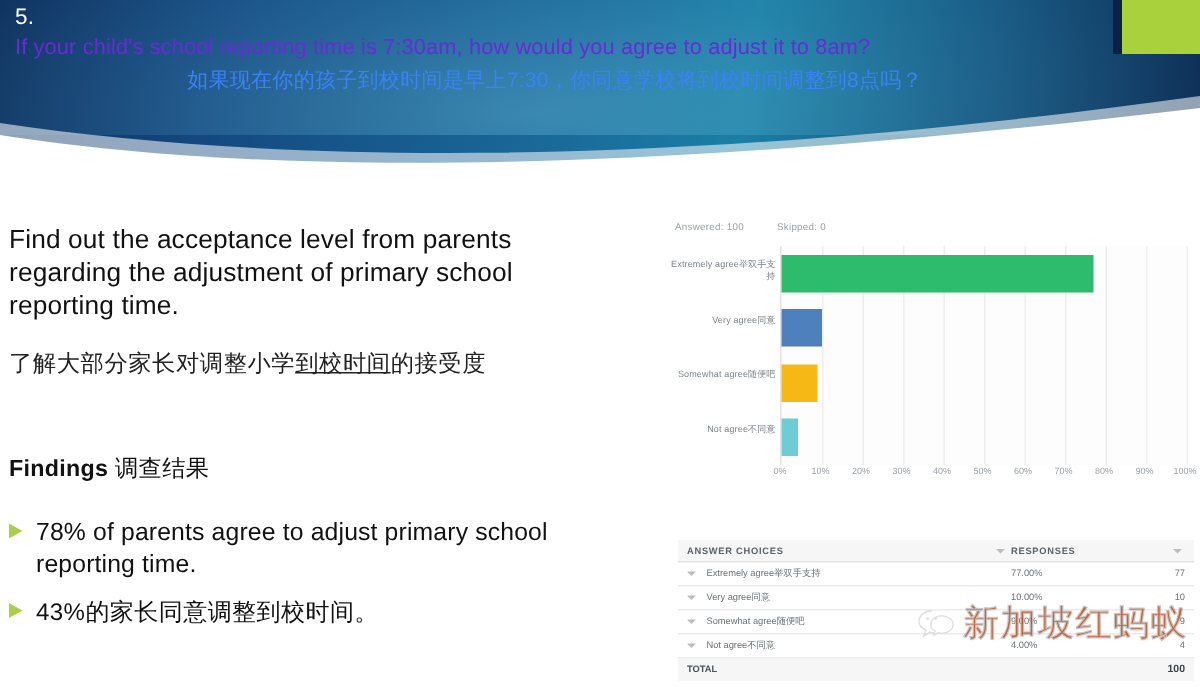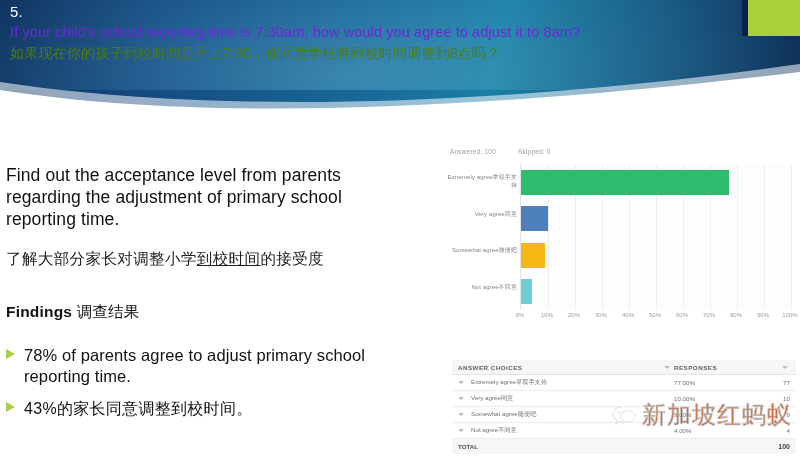--- a/index.html
+++ b/index.html
@@ -32,26 +32,26 @@
   }
   .q-num{
     position:absolute;left:10px;top:3px;color:#ffffff;font-size:15px;font-weight:400;
     letter-spacing:.2px;
   }
   .q-en{
     position:absolute;left:10px;top:24px;width:720px;color:#6d28d9;font-size:14.5px;
     letter-spacing:.1px;white-space:nowrap;
   }
   .q-zh{
-    position:absolute;left:10px;top:45px;width:720px;color:#4d7c0f;font-size:14px;
-    letter-spacing:.2px;white-space:nowrap;
-  }
-
-  
-  .left{position:absolute;left:6px;top:164px;width:400px;}
+    position:absolute;left:10px;top:45px;width:720px;color:#3b82f6;font-size:14px;
+    letter-spacing:.2px;white-space:nowrap;text-align:center;
+  }
+
+  
+  .left{position:absolute;left:6px;top:148px;width:400px;}
   .purpose-en{
     color:#111;font-size:17.5px;line-height:22px;letter-spacing:.1px;margin:0;
   }
   .purpose-zh{
     color:#222;font-size:15.5px;line-height:22px;margin:18px 0 16px 0;letter-spacing:.4px;
   }
   .purpose-zh .ul{text-decoration:underline;}
   .findings-head{
     position:absolute;left:6px;top:302px;font-size:15.5px;color:#111;letter-spacing:.2px;
   }

